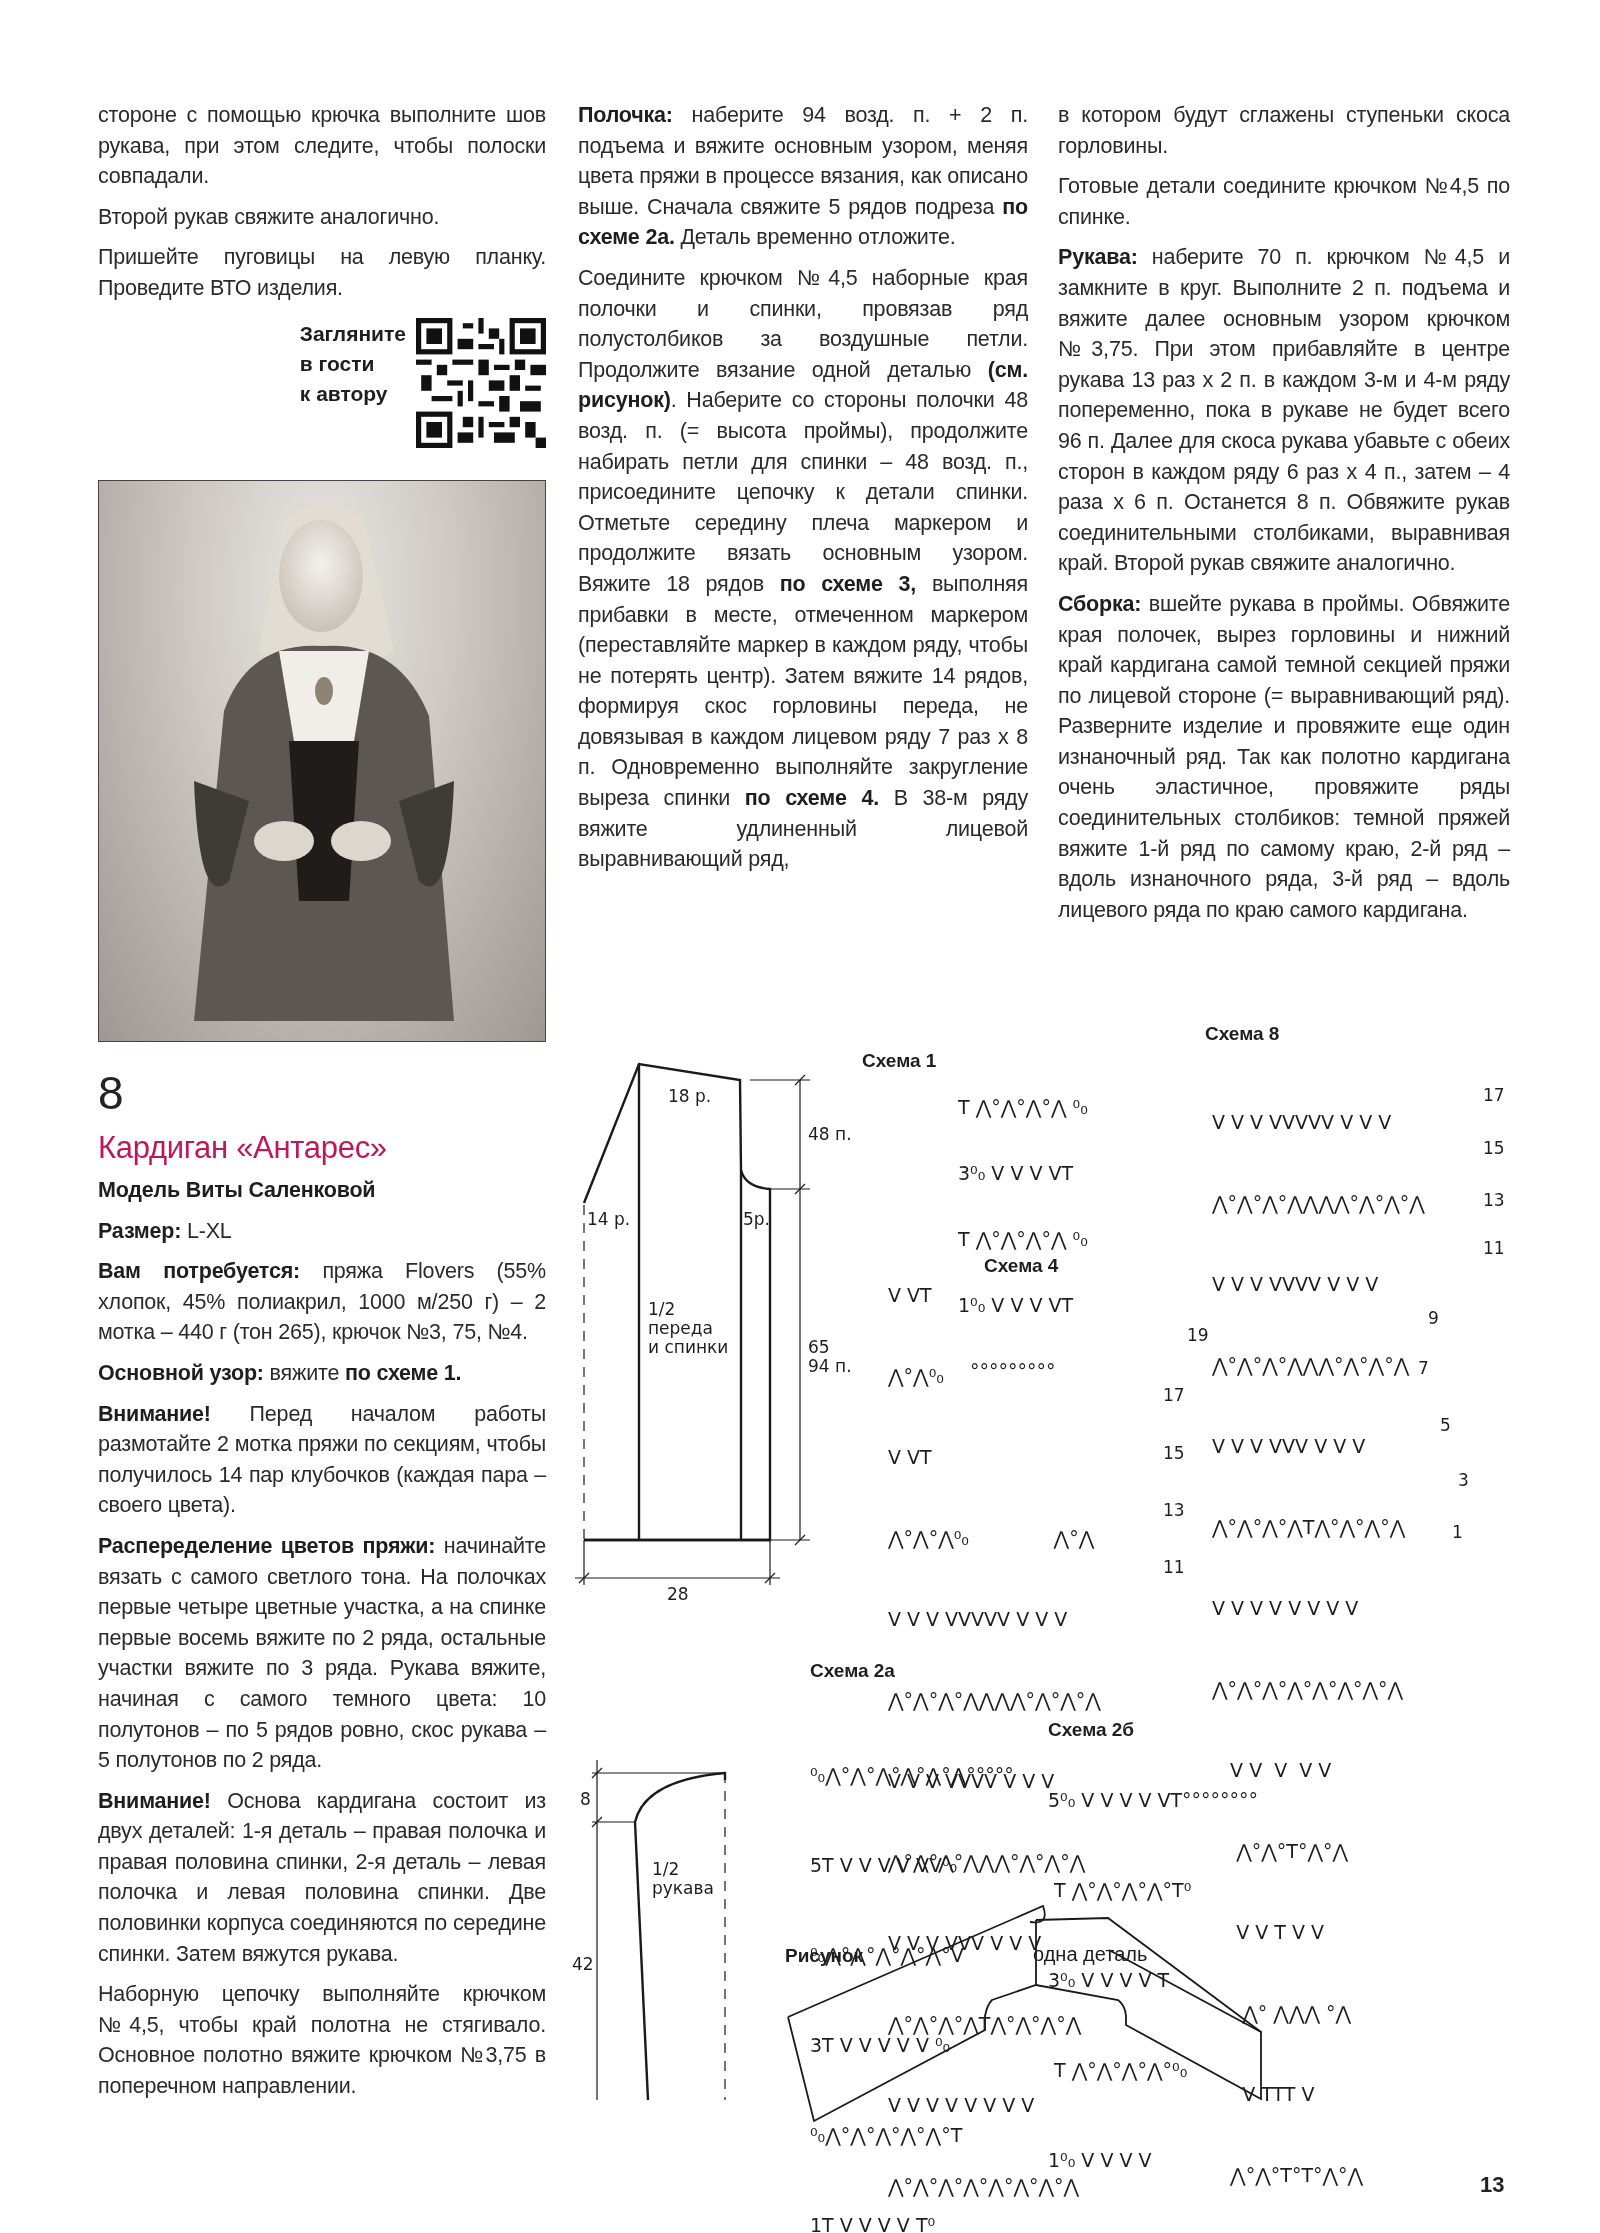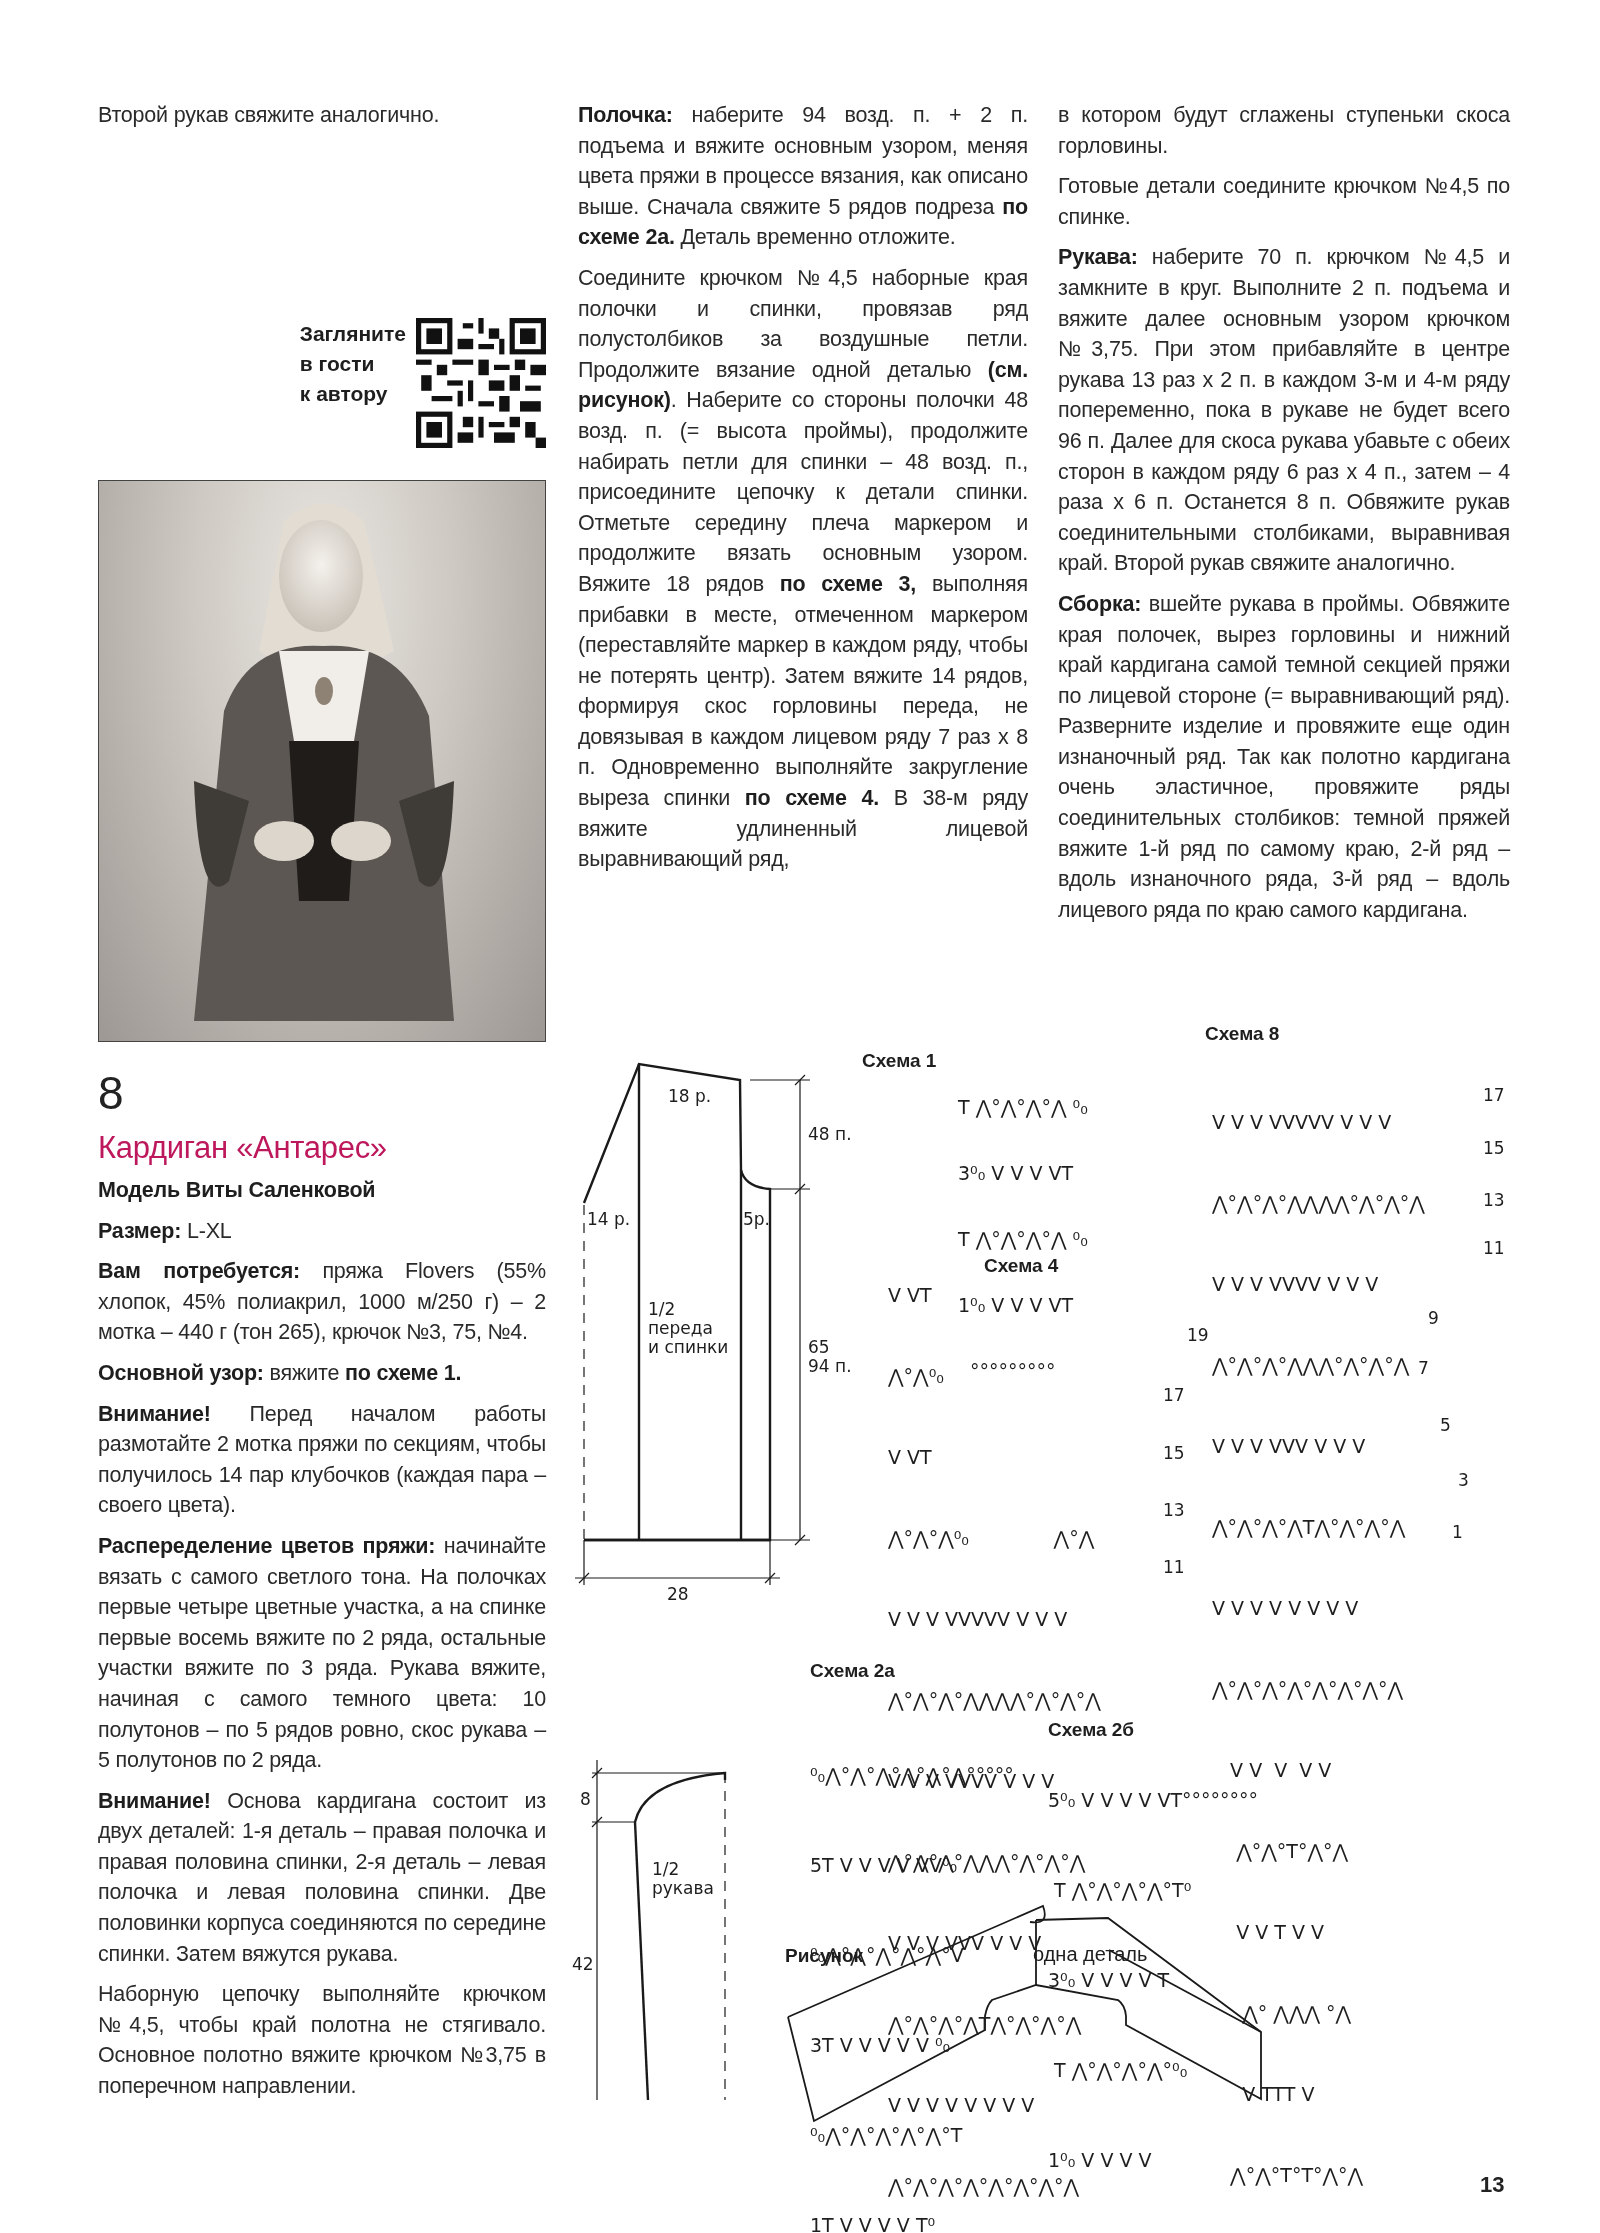--- a/index.html
+++ b/index.html
@@ -27,21 +27,23 @@
   .pattern-text { position: absolute; font-size: 19px; line-height: 22px; color: #1e1e1e; font-family: "DejaVu Sans", sans-serif; white-space: pre; }
   .schematic-text { position: absolute; font-family: "DejaVu Sans", sans-serif; font-size: 17px; color: #1e1e1e; white-space: pre; line-height: 19px; }
   .row-num { position: absolute; font-family: "DejaVu Sans", sans-serif; font-size: 17px; color: #1e1e1e; }
   .page-num { position: absolute; left: 1480px; top: 2172px; font-size: 22px; font-weight: bold; color: #222; }
   svg.lines { position: absolute; left: 0; top: 0; width: 1600px; height: 2233px; pointer-events: none; }
 </style>
 </head>
 <body>
 
 <div id="col1" class="col">
+  <p>стороне с помощью крючка выполните шов рукава, при этом следите, чтобы полоски совпадали.</p>
   <p>Второй рукав свяжите аналогично.</p>
+  <p>Пришейте пуговицы на левую планку. Проведите ВТО изделия.</p>
 </div>
 
 <div class="qr-block">
   <div class="qr-label">
     <div>Загляните</div>
     <div>в гости</div>
     <div>к автору</div>
   </div>
   <svg class="qr-code" viewBox="0 0 25 25">
     <rect width="25" height="25" fill="#fff"></rect>

